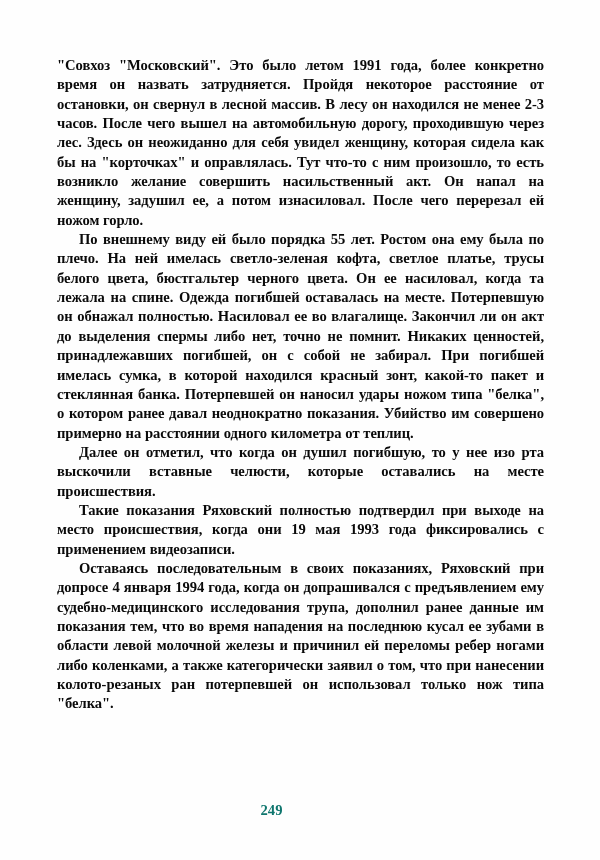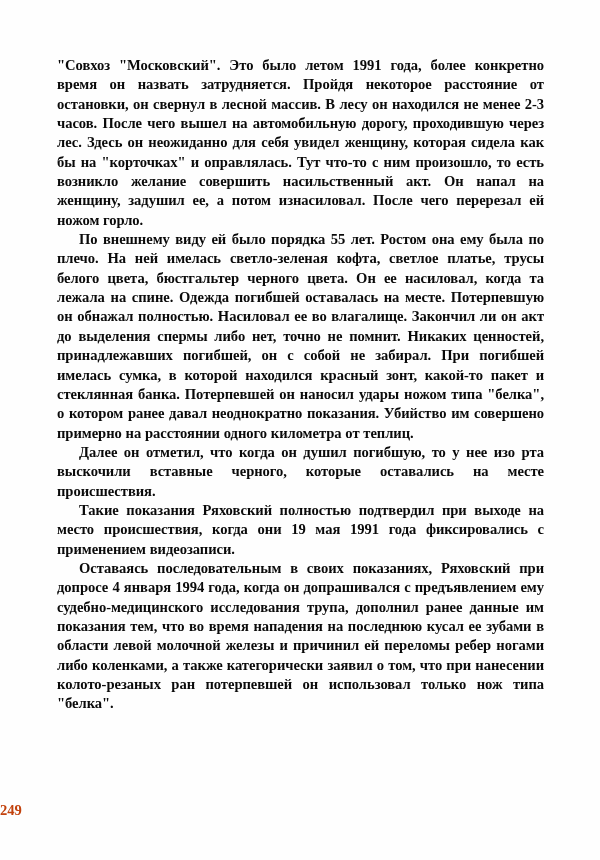--- a/index.html
+++ b/index.html
@@ -40,35 +40,35 @@
     -webkit-font-smoothing: none;
   }
   .para.no-indent {
     text-indent: 0;
   }
   .page-number {
     position: absolute;
     left: 0;
     top: 802px;
     width: 543px;
-    text-align: left;
+    text-align: center;
     font-family: "Liberation Serif", "DejaVu Serif", serif;
     font-weight: bold;
     font-size: 14.6px;
-    color: #c2410c;
+    color: #0f766e;
   }
 </style>
 </head>
 <body>
 
 <div class="page">
 
   <div class="text-block">
     <p class="para no-indent">"Совхоз "Московский". Это было летом 1991 года, более конкретно время он назвать затрудняется. Пройдя некоторое расстояние от остановки, он свернул в лесной массив. В лесу он находился не менее 2-3 часов. После чего вышел на автомобильную дорогу, проходившую через лес. Здесь он неожиданно для себя увидел женщину, которая сидела как бы на "корточках" и оправлялась. Тут что-то с ним произошло, то есть возникло желание совершить насильственный акт. Он напал на женщину, задушил ее, а потом изнасиловал. После чего перерезал ей ножом горло.</p>
     <p class="para">По внешнему виду ей было порядка 55 лет. Ростом она ему была по плечо. На ней имелась светло-зеленая кофта, светлое платье, трусы белого цвета, бюстгальтер черного цвета. Он ее насиловал, когда та лежала на спине. Одежда погибшей оставалась на месте. Потерпевшую он обнажал полностью. Насиловал ее во влагалище. Закончил ли он акт до выделения спермы либо нет, точно не помнит. Никаких ценностей, принадлежавших погибшей, он с собой не забирал. При погибшей имелась сумка, в которой находился красный зонт, какой-то пакет и стеклянная банка. Потерпевшей он наносил удары ножом типа "белка", о котором ранее давал неоднократно показания. Убийство им совершено примерно на расстоянии одного километра от теплиц.</p>
-    <p class="para">Далее он отметил, что когда он душил погибшую, то у нее изо рта выскочили вставные черного, которые оставались на месте происшествия.</p>
-    <p class="para">Такие показания Ряховский полностью подтвердил при выходе на место происшествия, когда они 19 мая 1991 года фиксировались с применением видеозаписи.</p>
+    <p class="para">Далее он отметил, что когда он душил погибшую, то у нее изо рта выскочили вставные челюсти, которые оставались на месте происшествия.</p>
+    <p class="para">Такие показания Ряховский полностью подтвердил при выходе на место происшествия, когда они 19 мая 1993 года фиксировались с применением видеозаписи.</p>
     <p class="para">Оставаясь последовательным в своих показаниях, Ряховский при допросе 4 января 1994 года, когда он допрашивался с предъявлением ему судебно-медицинского исследования трупа, дополнил ранее данные им показания тем, что во время нападения на последнюю кусал ее зубами в области левой молочной железы и причинил ей переломы ребер ногами либо коленками, а также категорически заявил о том, что при нанесении колото-резаных ран потерпевшей он использовал только нож типа "белка".</p>
   </div>
 
   <div class="page-number">249</div>
 
 </div>
 
 </body></html>

